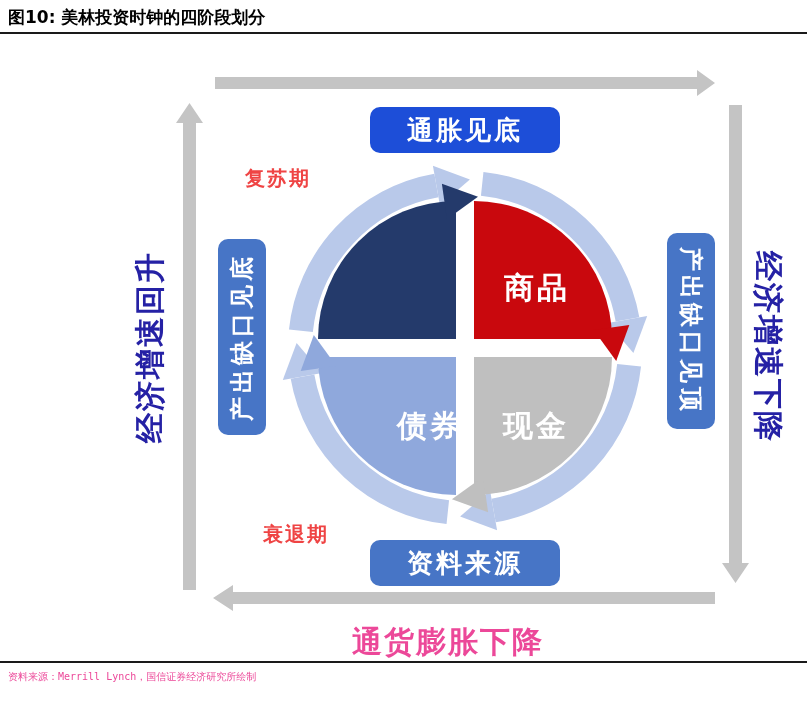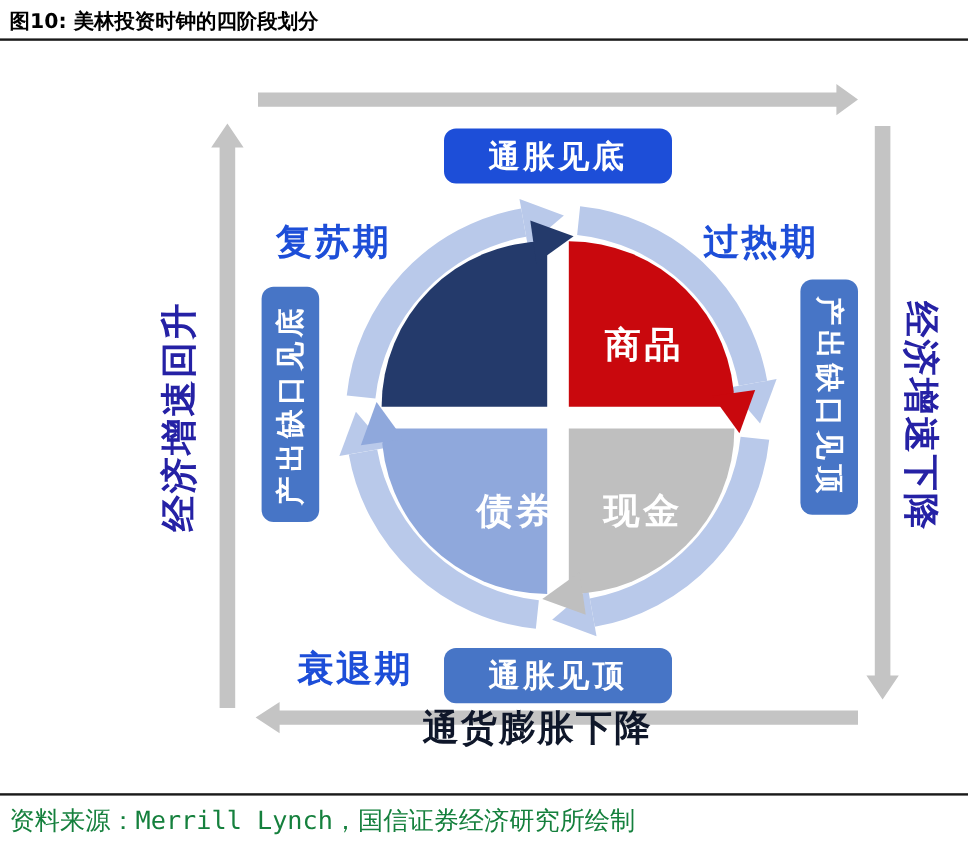--- a/index.html
+++ b/index.html
@@ -29,25 +29,24 @@
     background: #1a1a1a;
   }
   .axis-label {
     font-size: 30px;
     font-weight: bold;
     letter-spacing: 2px;
   }
   .axis-label.vert-left  { transform: translate(-50%, -50%) rotate(-90deg); }
   .axis-label.vert-right { transform: translate(-50%, -50%) rotate(90deg); }
   .phase-label {
-    font-size: 30px;
+    font-size: 20px;
     font-weight: bold;
-    color: #1d4ed8;
+    color: #ef4444;
     letter-spacing: 2px;
-    margin-top: 24px;
   }
   .badge {
     display: flex;
     align-items: center;
     justify-content: center;
     border-radius: 10px;
     color: #ffffff;
     font-weight: bold;
     font-size: 26px;
     letter-spacing: 3px;
@@ -57,22 +56,22 @@
   .badge.v-left  { transform: translate(-50%, -50%) rotate(-90deg); }
   .badge.v-right { transform: translate(-50%, -50%) rotate(90deg); }
   .quad-label {
     font-size: 30px;
     font-weight: bold;
     color: #ffffff;
     letter-spacing: 3px;
   }
   .source-line {
     left: 8px; top: 670px;
-    font-size: 21px;
-    color: #15803d;
+    font-size: 10px;
+    color: #ec4899;
     font-family: "DejaVu Sans Mono", "Liberation Mono", monospace;
     white-space: nowrap;
   }
   svg { position: absolute; left: 0; top: 0; }
 </style>
 </head>
 <body>
 
 <div class="page">
 
@@ -104,30 +103,29 @@
     <path d="M 474 339 L 474 201 A 138 138 0 0 1 612 339 Z" fill="#C9080D"></path>
     <polygon points="629.3,324.9 593.7,329.9 616.2,361.1" fill="#C9080D"></polygon>
 
     <path d="M 456 357 L 456 495 A 138 138 0 0 1 318 357 Z" fill="#8FA8DC"></path>
     <polygon points="300.7,371.1 336.3,366.1 313.8,334.9" fill="#8FA8DC"></polygon>
 
     <path d="M 474 357 L 474 495 A 138 138 0 0 0 612 357 Z" fill="#BFBFBF"></path>
     <polygon points="488.1,512.3 483.1,476.7 451.9,499.2" fill="#BFBFBF"></polygon>
   </svg>
 
-  <div class="center-anchor axis-label" style="left: 448px; top: 607px; color: #0f172a;">通货膨胀下降</div>
+  <div class="center-anchor axis-label" style="left: 448px; top: 642px; color: #ec4899;">通货膨胀下降</div>
   <div class="center-anchor axis-label vert-left" style="left: 150px; top: 347px; color: rgb(37, 33, 165);">经济增速回升</div>
   <div class="center-anchor axis-label vert-right" style="left: 767px; top: 347px; color: rgb(37, 33, 165);">经济增速下降</div>
 
   <div class="center-anchor phase-label" style="left:278px; top:178px;">复苏期</div>
-  <div class="center-anchor phase-label" style="left:634px; top:178px;">过热期</div>
   <div class="center-anchor phase-label" style="left:296px; top:534px;">衰退期</div>
 
   <div class="center-anchor badge h" style="left: 465px; top: 130px; background: #1d4ed8;">通胀见底</div>
-  <div class="center-anchor badge h" style="left: 465px; top: 563px; background: rgb(71, 117, 198);">通胀见顶</div>
+  <div class="center-anchor badge h" style="left: 465px; top: 563px; background: rgb(71, 117, 198);">资料来源</div>
   <div class="badge v v-left" style="position: absolute; left: 242px; top: 337px; background: rgb(71, 117, 198);">产出缺口见底</div>
   <div class="badge v v-right" style="position: absolute; left: 691px; top: 331px; background: rgb(71, 117, 198);">产出缺口见顶</div>
 
   <div class="center-anchor quad-label" style="left:537px; top:288px;">商品</div>
   <div class="center-anchor quad-label" style="left:386px; top:426px;margin-left:44px;">债券</div>
   <div class="center-anchor quad-label" style="left:536px; top:426px;">现金</div>
 
   <div class="abs rule" style="top:661px;"></div>
   <div class="abs source-line">资料来源：Merrill Lynch，国信证券经济研究所绘制</div>
 

